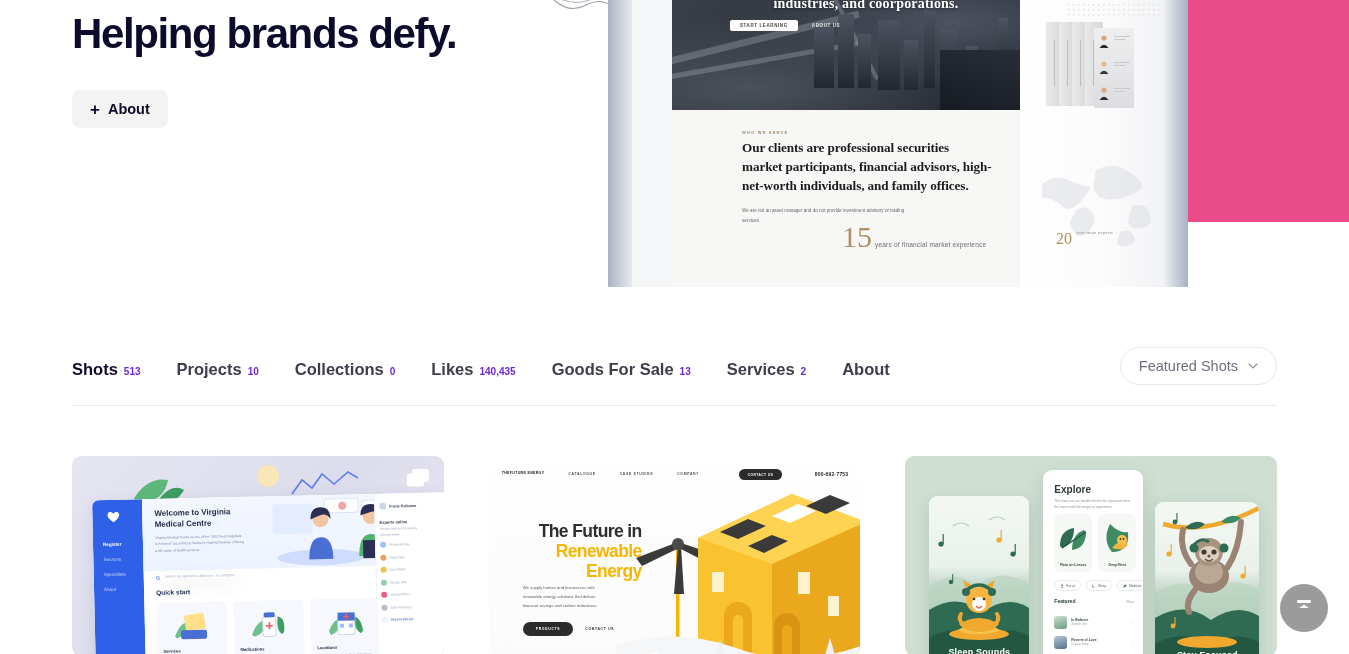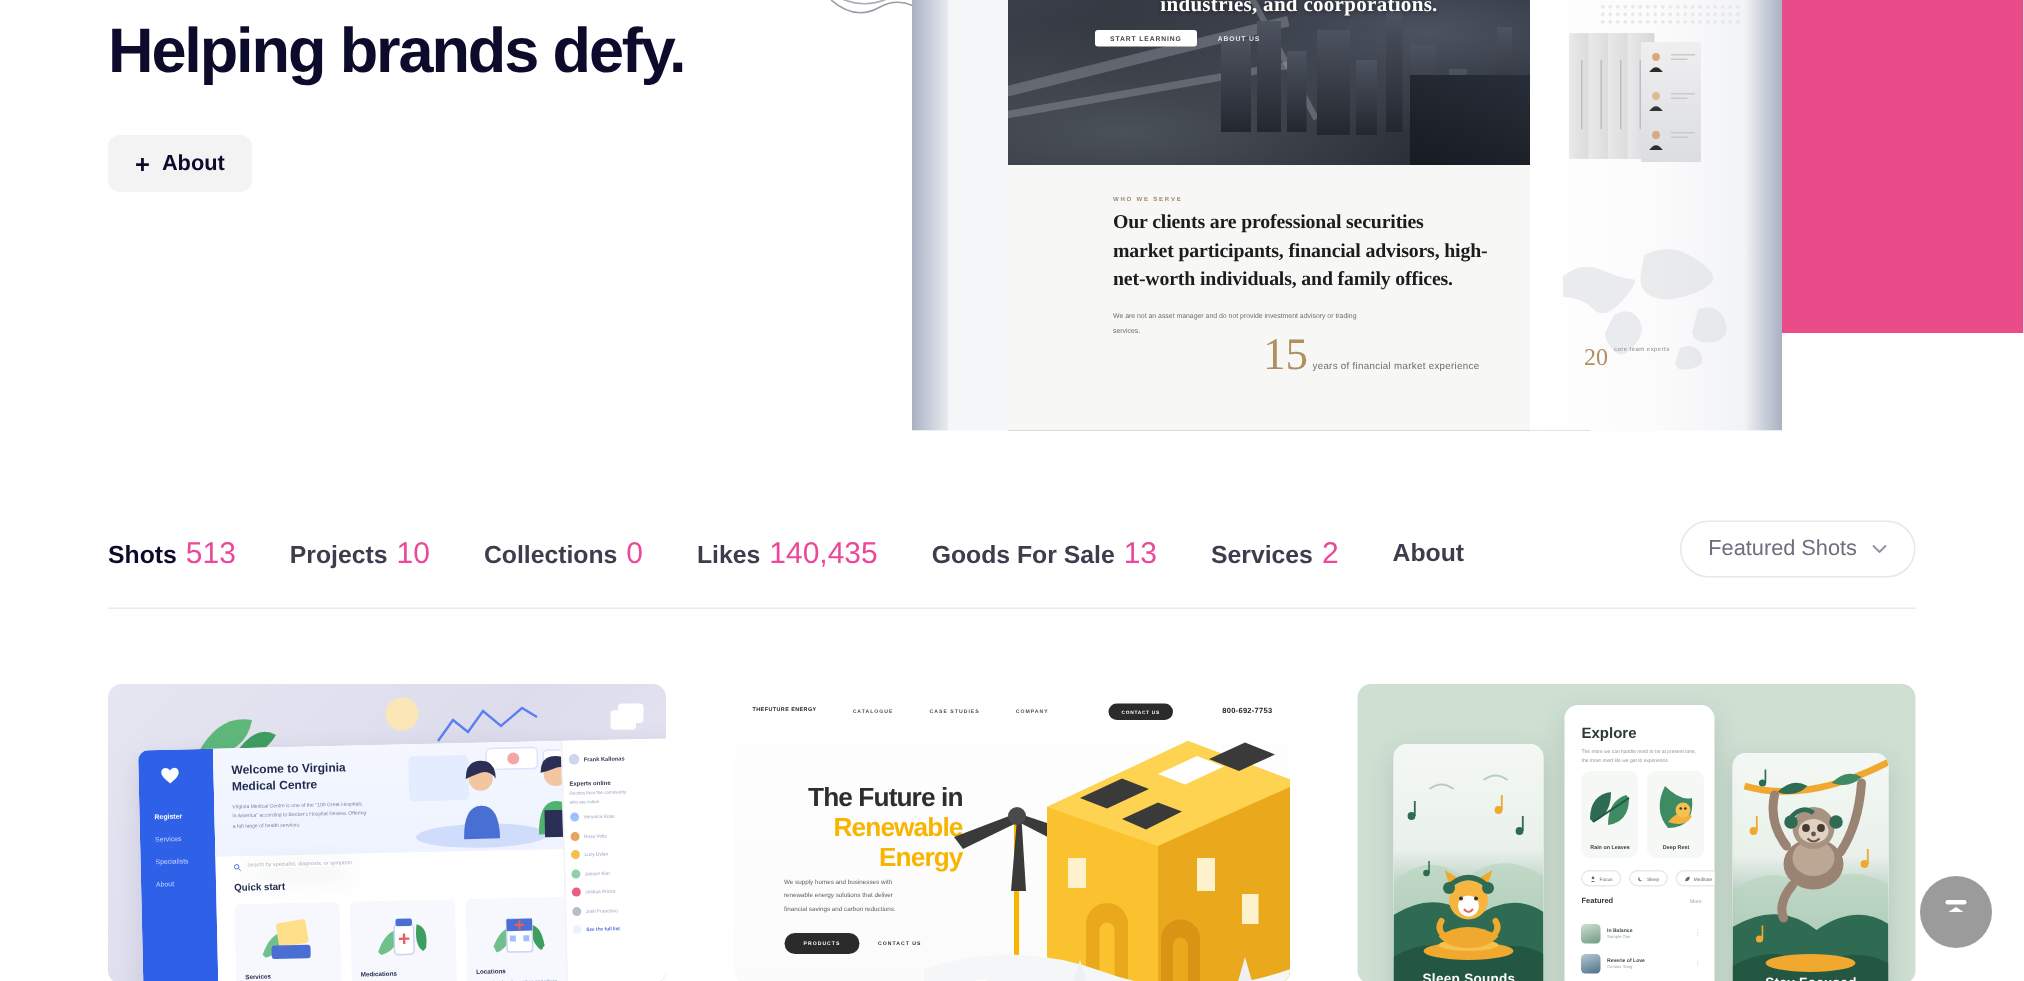--- a/index.html
+++ b/index.html
@@ -121,21 +121,21 @@
 
   
   .tabs-row {
     position:absolute; left:72px; top:352px; width:1205px; height:34px;
     display:flex; align-items:center;
   }
   .tab { display:flex; align-items:baseline; gap:6px; margin-right:36px;
          font-size:16.5px; cursor:pointer; white-space:nowrap; }
   .tab .lbl { font-weight:700; color:#3d3d4e; }
   .tab.active .lbl { color:#0d0b2b; }
-  .tab .cnt { font-weight:400; color:#ec4899; font-size:20px; }
+  .tab .cnt { font-weight:700; color:#6d28d9; font-size:10px; }
 
   .sortbtn {
     position:absolute; right:72px; top:347px;
     display:flex; align-items:center; gap:10px;
     height:38px; padding:0 18px;
     border:1px solid #e7e7ec; border-radius:20px;
     background:#fff; color:#6e6e7e; font-size:14.5px; cursor:pointer;
     font-family:"Liberation Sans", sans-serif;
   }
   .chev { width:10px; height:6px; }

